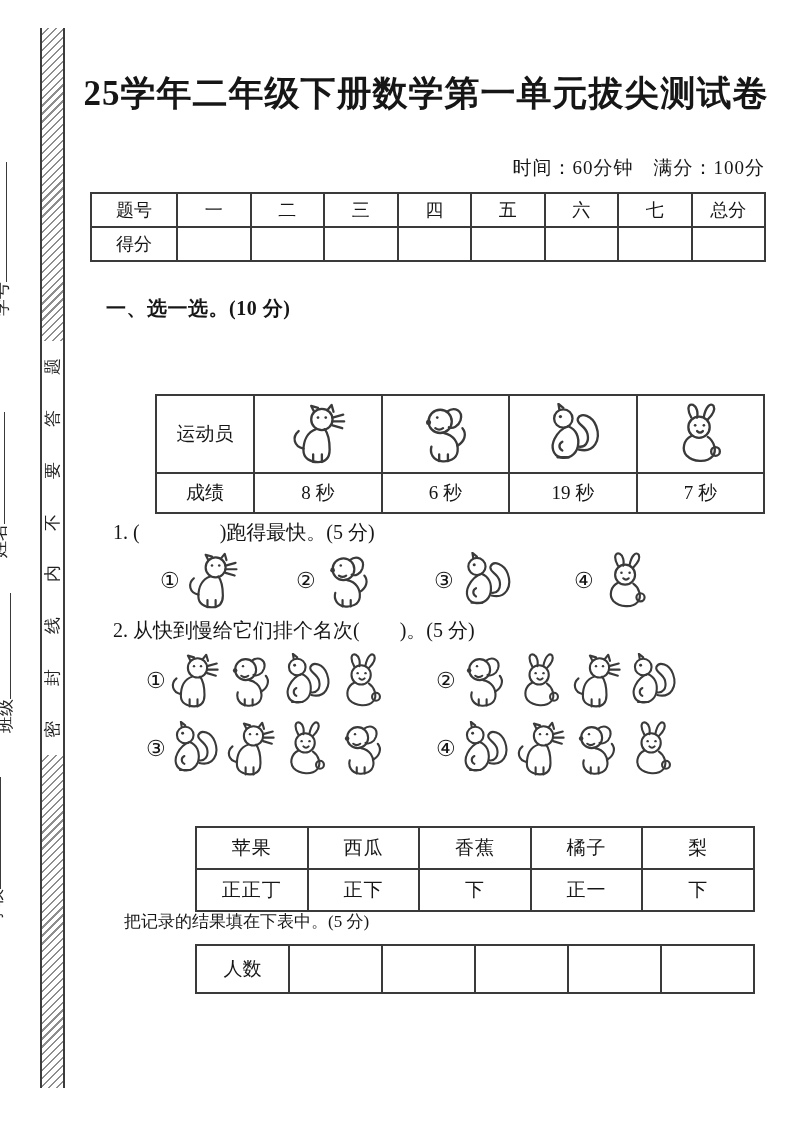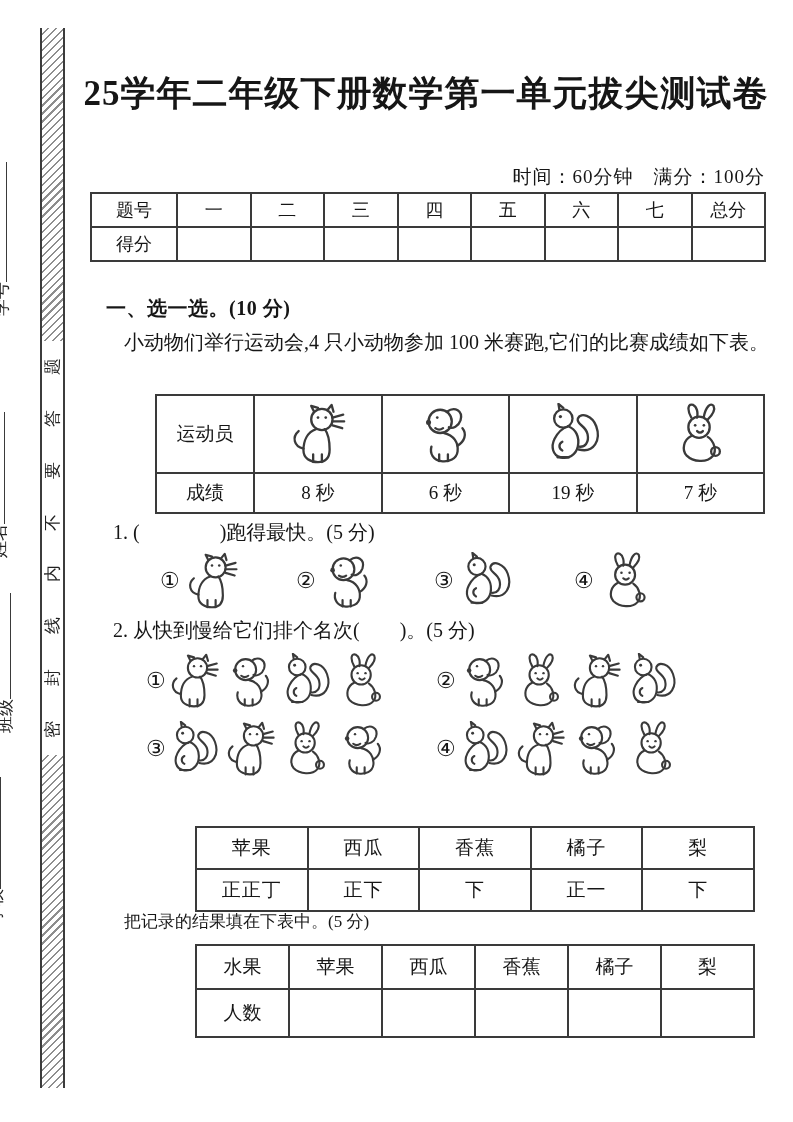--- a/index.html
+++ b/index.html
@@ -22,21 +22,21 @@
               transform:rotate(-90deg);white-space:nowrap;font-size:17px;color:#222;}
   .side-line{display:inline-block;border-bottom:1.7px solid #3a3a3a;height:4px;vertical-align:baseline;}
   .f-xuehao{left:12px;top:296px;}  .f-xuehao .side-line{width:120px;}
   .f-xingming{left:10px;top:538px;}.f-xingming .side-line{width:112px;}
   .f-banji{left:16px;top:713px;}   .f-banji .side-line{width:106px;}
   .f-xuexiao{left:6px;top:903px;}  .f-xuexiao .side-line{width:112px;}
 
   
   .title{position:absolute;left:80px;top:70px;width:692px;text-align:center;
          font-size:35px;font-weight:700;letter-spacing:1px;}
-  .meta{position:absolute;top:164px;right:28px;font-size:19px;letter-spacing:1px;}
+  .meta{position:absolute;top:155px;right:28px;font-size:19px;letter-spacing:1px;}
 
   
   table{border-collapse:collapse;table-layout:fixed;}
   td{border:2px solid #3a3a3a;text-align:center;vertical-align:middle;
      font-size:18px;padding:0;overflow:hidden;}
 
   .score-table{position:absolute;left:90px;top:192px;width:676px;}
   .score-table td{height:32px;}
   .score-table td.lab{width:84px;}
 
@@ -173,21 +173,20 @@
           <td></td>
           <td></td>
           <td></td>
           <td></td>
           <td></td>
         </tr>
   </tbody>
     </table>
 
   <div class="s-head s1-head">一、选一选。(10 分)</div>
-  <div class="s1-intro">小动物们举行运动会,4 只小动物参加 100 米赛跑,它们的比赛成绩如下表。</div>
 
   <table class="animal-table">
     <tbody>
         <tr class="r-img">
           <td class="lab">运动员</td>
           <td>
             <svg viewBox="0 0 64 64" class="animal-svg sz-lg" style="margin: 2px auto;">
               <use href="#sym-cat"></use>
             </svg>
           </td>
@@ -326,28 +325,20 @@
           <td>正一</td>
           <td>下</td>
         </tr>
   </tbody>
     </table>
 
   <div class="fill-text">把记录的结果填在下表中。(5 分)</div>
 
   <table class="result-table">
     <tbody>
-        <tr>
-          <td>水果</td>
-          <td>苹果</td>
-          <td>西瓜</td>
-          <td>香蕉</td>
-          <td>橘子</td>
-          <td>梨</td>
-        </tr>
     <tr class="r-count">
           <td>人数</td>
           <td></td>
           <td></td>
           <td></td>
           <td></td>
           <td></td>
         </tr>
   </tbody>
     </table>

